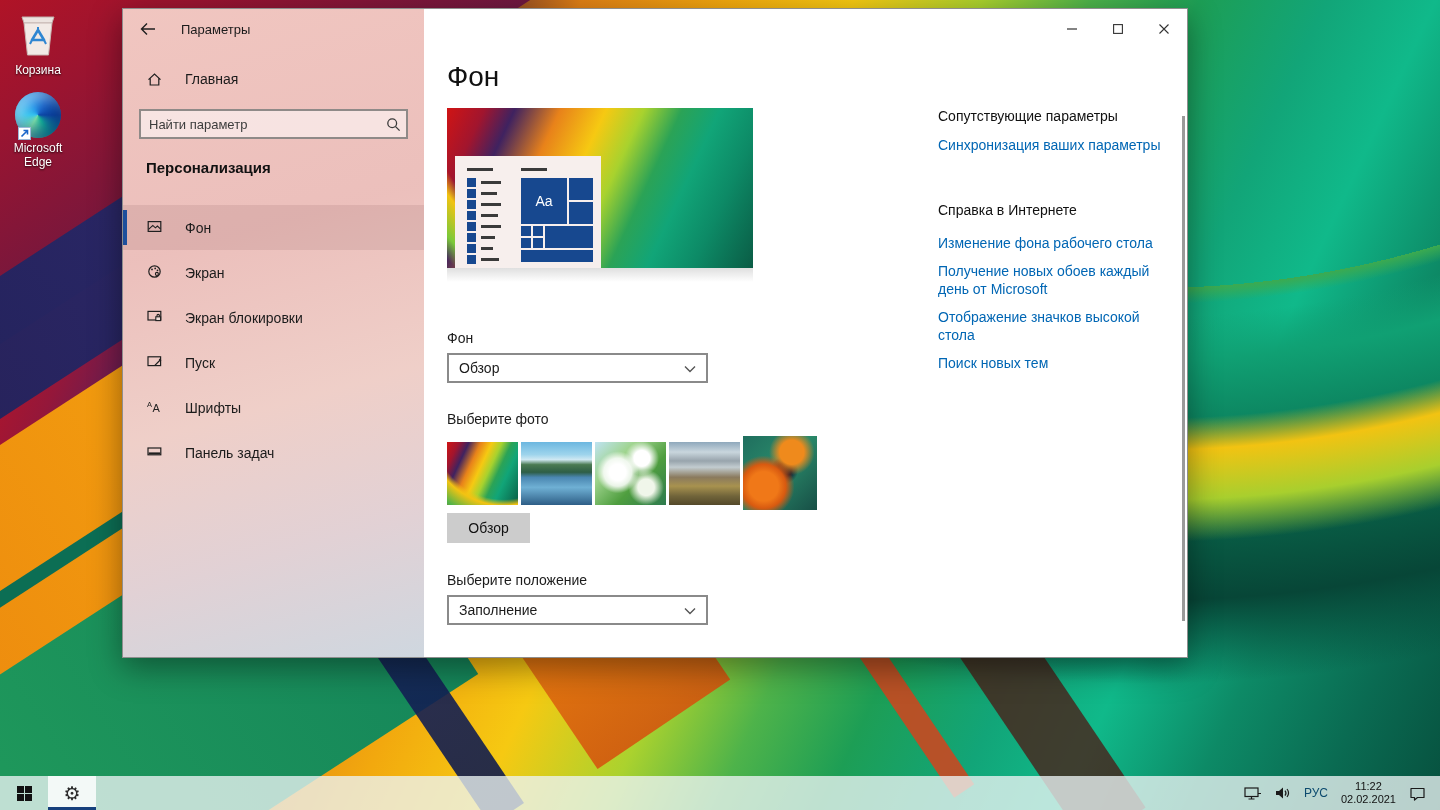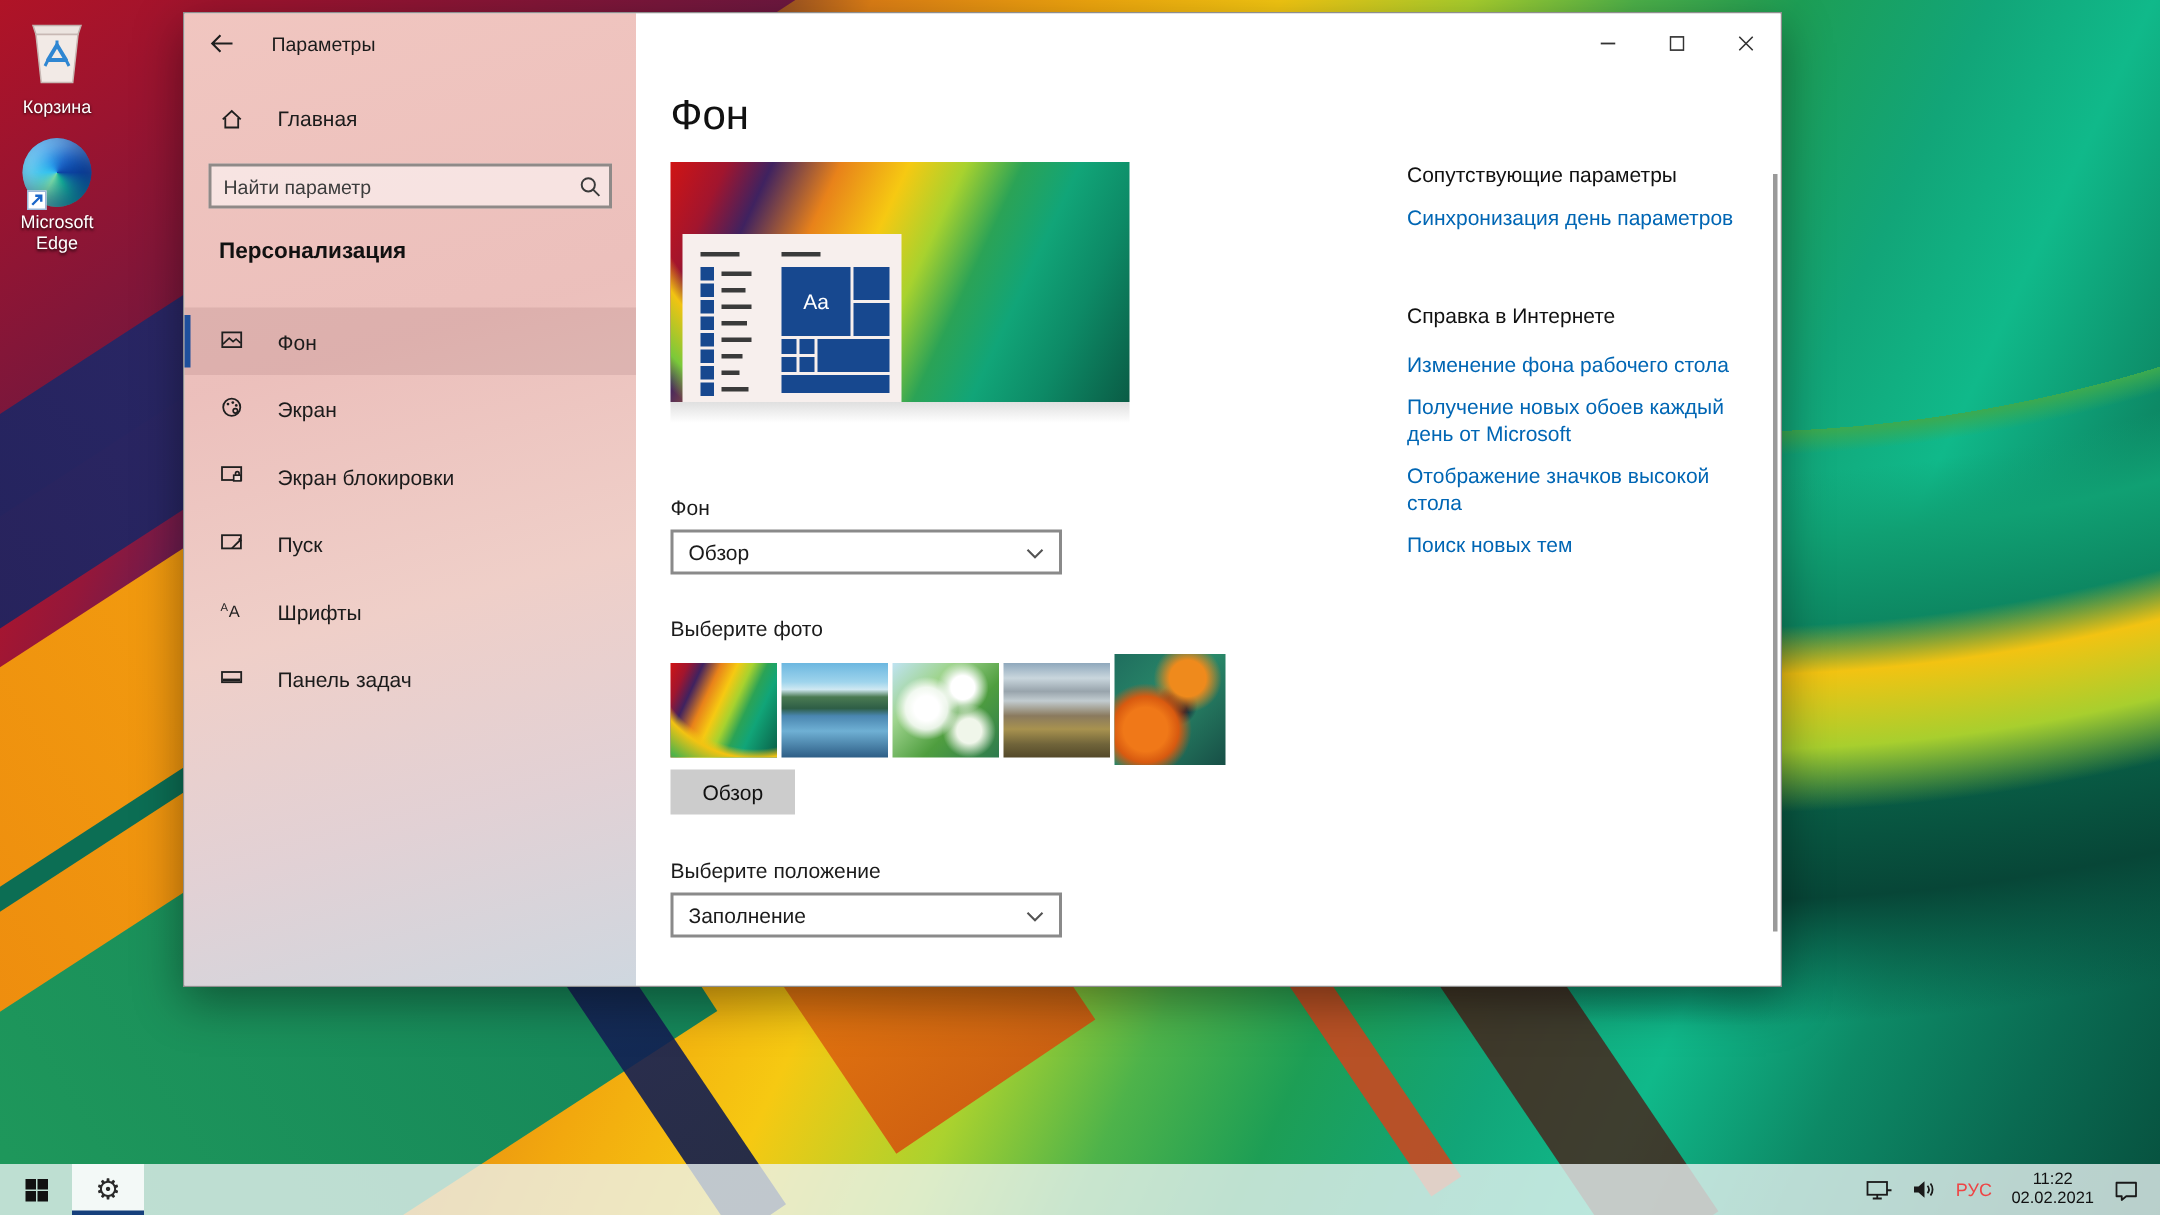--- a/index.html
+++ b/index.html
@@ -116,21 +116,21 @@
   .taskbar{position:absolute;left:0;bottom:0;width:100%;height:34px;
     background:rgba(236,243,244,.78);display:flex;align-items:stretch;}
   .tb-btn{width:48px;display:flex;align-items:center;justify-content:center;cursor:pointer;position:relative;}
   .tb-settings{background:rgba(253,254,254,.85);}
   .tb-settings::after{content:"";position:absolute;left:0;right:0;bottom:0;height:3px;background:#16407c;}
   .winlogo{display:grid;grid-template-columns:7px 7px;grid-template-rows:7px 7px;gap:1px;}
   .winlogo div{background:#111;}
   .gear{font-size:19px;color:#2a2a2a;line-height:1;}
   .tray{margin-left:auto;display:flex;align-items:center;gap:13px;padding-right:14px;}
   .tray-ic{display:flex;align-items:center;cursor:pointer;}
-  .lang{font-size:12px;color:#ef4444;cursor:pointer;}
+  .lang{font-size:12px;color:#0c4a6e;cursor:pointer;}
   .clock{font-size:11px;color:#111;text-align:center;line-height:13px;cursor:pointer;}
 </style>
 </head>
 <body>
 
 <div class="desktop">
   <div class="stripe wp-red"></div>
   <div class="stripe wp-navy"></div>
   <div class="stripe wp-orange"></div>
   <div class="stripe wp-tealline"></div>
@@ -337,21 +337,21 @@
       <span>Заполнение</span>
       <span>
         <svg width="12" height="8" viewBox="0 0 12 8">
             <path d="M1 1.5 6 6.5 11 1.5" stroke="#555" stroke-width="1.4" fill="none"></path>
           </svg>
       </span>
     </div>
 
     <div class="rightcol">
       <p class="rc-head">Сопутствующие параметры</p>
-      <p class="rc-link" style="margin:0 0 48px 0;">Синхронизация день параметров</p>
+      <p class="rc-link" style="margin:0 0 48px 0;">Синхронизация ваших параметры</p>
       <p class="rc-head" style="margin:0 0 16px 0;">Справка в Интернете</p>
       <p class="rc-link" style="margin:0 0 10px 0;">Изменение фона рабочего стола</p>
       <p class="rc-link" style="margin:0 0 10px 0;">Получение новых обоев каждый день от Microsoft</p>
       <p class="rc-link" style="margin:0 0 10px 0;">Отображение значков высокой стола</p>
       <p class="rc-link" style="margin:0;">Поиск новых тем</p>
     </div>
 
     <div class="scrollthumb"></div>
   </div>
 </div>

